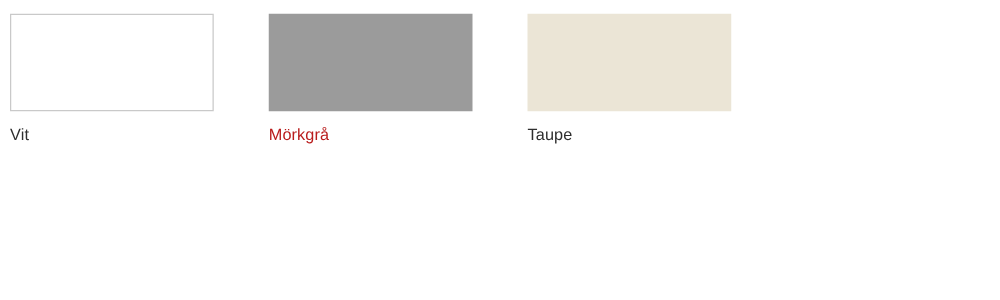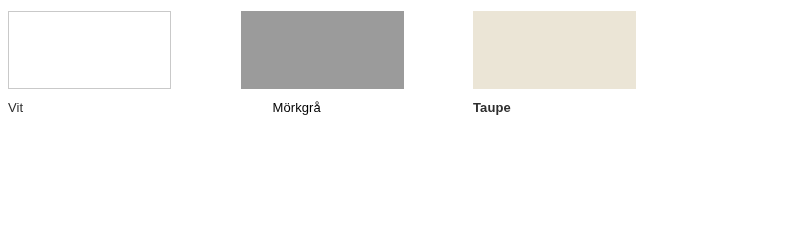--- a/index.html
+++ b/index.html
@@ -15,32 +15,30 @@
   }
   .palette {
     position: relative;
     width: 636px;
     height: 123px;
     box-sizing: border-box;
     padding: 11px 0 0 8px;
     display: flex;
     flex-direction: row;
     align-items: flex-start;
-    justify-content: space-between;
   }
   .swatch-cell {
     width: 163px;
     margin-right: 44px;
     display: flex;
     flex-direction: column;
     align-items: flex-start;
   }
   .swatch-cell:last-child {
     margin-right: 0;
-    font-weight: bold;
   }
   .swatch-chip {
     width: 163px;
     height: 78px;
     box-sizing: border-box;
     background: #ffffff;
   }
   .swatch-chip.bordered {
     border: 1px solid #c9c9c9;
   }
@@ -59,21 +57,21 @@
 <div class="palette">
 
   <div class="swatch-cell">
     <div class="swatch-chip bordered" style="background: rgb(255, 255, 255); border-color: rgb(201, 201, 201);"></div>
     <div class="swatch-label" style="color: rgb(46, 46, 46);">Vit</div>
   </div>
 
 
   <div class="swatch-cell">
     <div class="swatch-chip" style="background: rgb(155, 155, 155);"></div>
-    <div class="swatch-label" style="color: #000000; margin-left: 32px;">Mörkgrå</div>
+    <div class="swatch-label" style="color: #b91c1c;">Mörkgrå</div>
   </div>
 
   <div class="swatch-cell">
     <div class="swatch-chip" style="background: rgb(235, 229, 214);"></div>
     <div class="swatch-label" style="color: rgb(46, 46, 46);">Taupe</div>
   </div>
 
 </div>
 
 </body></html>

